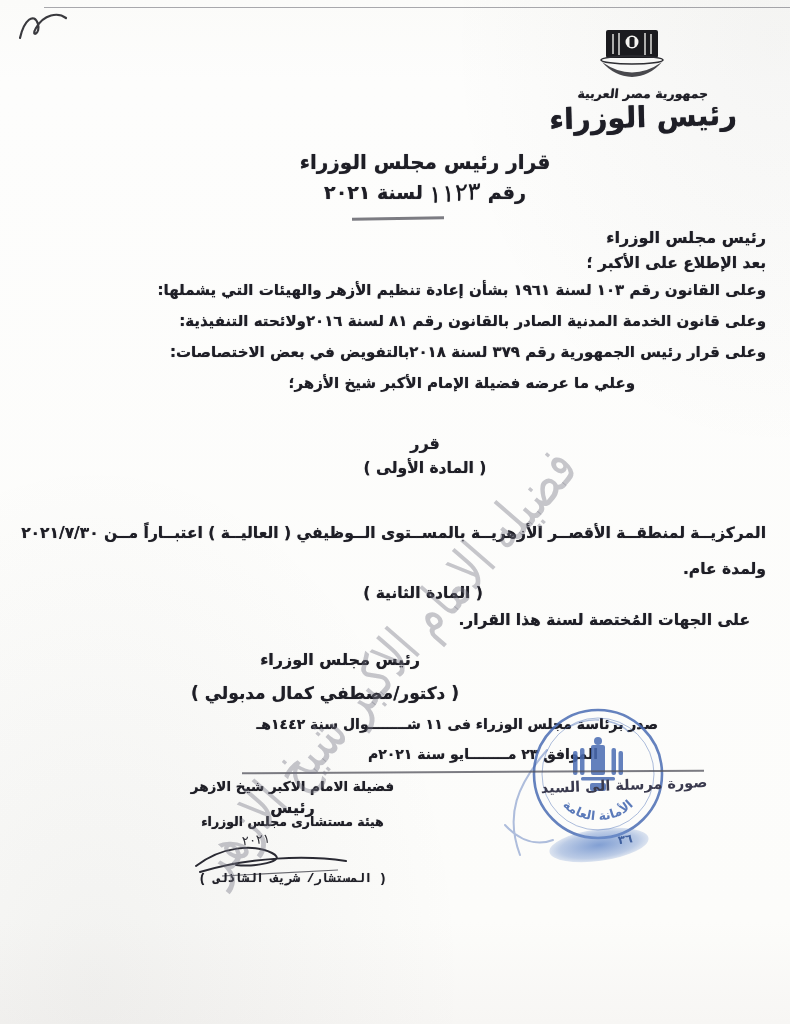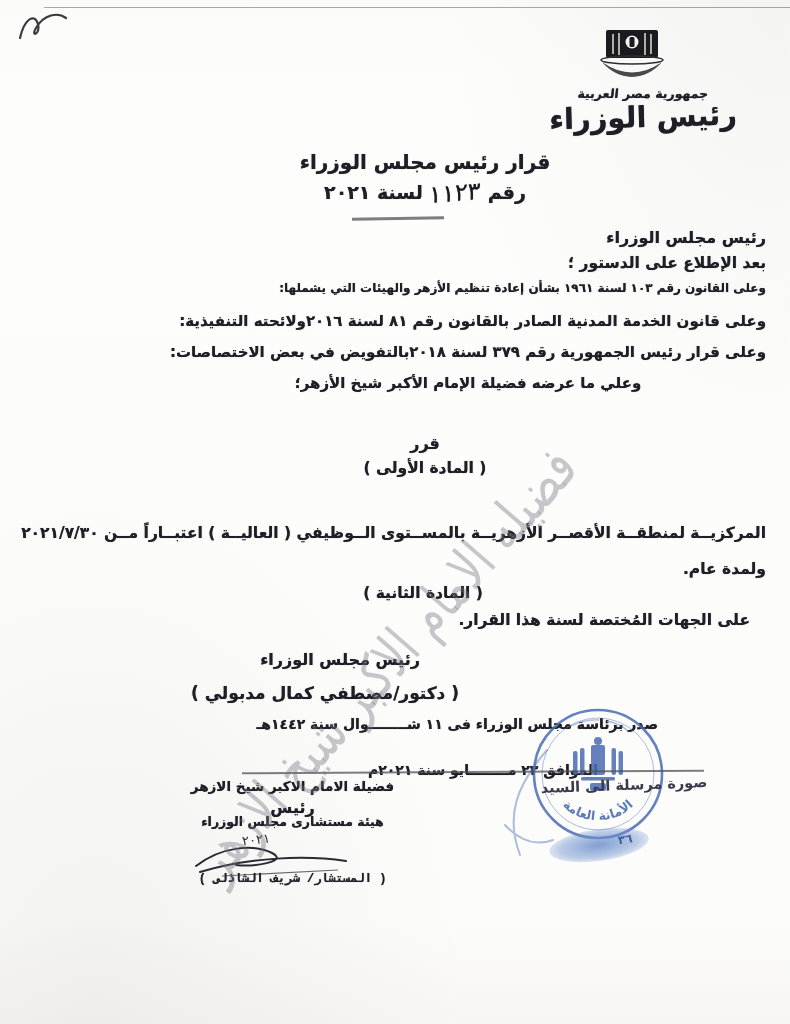--- a/index.html
+++ b/index.html
@@ -65,43 +65,43 @@
     <div class="b ink nw" style="font-size:19px;margin-top:3px;">
       <span>رقم</span>
       <span class="hand">١١٢٣</span>
       <span>لسنة</span>
       <span>٢٠٢١</span>
     </div>
   </div>
   <div class="abs line" style="left:352px;top:217px;width:92px;height:2.5px;transform:rotate(-0.8deg);"></div>
 
   <div class="abs b ink nw" style="right:24px;top:228px;font-size:16px;">رئيس مجلس الوزراء</div>
-  <div class="abs b ink nw" style="right:24px;top:254px;font-size:15.5px;">بعد الإطلاع على الدستور ؛</div>
+  <div class="abs b ink nw" style="right:24px;top:254px;font-size:15.5px;">بعد الإطلاع على الأكبر ؛</div>
 
   <div class="abs" style="right:24px;top:281px;">
-    <div class="b ink nw" style="font-size:12px;height:31px;">وعلى القانون رقم ١٠٣ لسنة ١٩٦١ بشأن إعادة تنظيم الأزهر والهيئات التي يشملها:</div>
+    <div class="b ink nw" style="font-size:15px;height:31px;">وعلى القانون رقم ١٠٣ لسنة ١٩٦١ بشأن إعادة تنظيم الأزهر والهيئات التي يشملها:</div>
     <div class="b ink nw" style="font-size:15px;height:31px;">وعلى قانون الخدمة المدنية الصادر بالقانون رقم ٨١ لسنة ٢٠١٦ولائحته التنفيذية:</div>
     <div class="b ink nw" style="font-size:15px;height:31px;">وعلى قرار رئيس الجمهورية رقم ٣٧٩ لسنة ٢٠١٨بالتفويض في بعض الاختصاصات:</div>
     <div class="b ink nw" style="font-size:15px;height:31px;text-align:center;">وعلي ما عرضه فضيلة الإمام الأكبر شيخ الأزهر؛</div>
   </div>
 
   <div class="abs b ink ctr" style="left:370px;top:434px;width:110px;font-size:16px;">قرر</div>
   <div class="abs b ink ctr nw" style="left:350px;top:459px;width:150px;font-size:15.5px;">( المادة الأولى )</div>
 
   <div class="abs b ink nw" style="right:24px;top:524px;font-size:15.5px;">المركزيــة لمنطقــة الأقصــر الأزهريــة بالمســتوى الــوظيفي ( العاليــة ) اعتبــاراً مــن ٢٠٢١/٧/٣٠</div>
   <div class="abs b ink nw" style="right:24px;top:560px;font-size:15.5px;">ولمدة عام.</div>
 
   <div class="abs b ink ctr nw" style="left:348px;top:584px;width:150px;font-size:15.5px;">( المادة الثانية )</div>
   <div class="abs b ink nw" style="right:40px;top:611px;font-size:15.5px;">على الجهات المُختصة لسنة هذا القرار.</div>
 
   <div class="abs b ink ctr nw" style="left:245px;top:650px;width:190px;font-size:16px;">رئيس مجلس الوزراء</div>
   <div class="abs b ink ctr nw" style="left:190px;top:683px;width:270px;font-size:17px;">( دكتور/مصطفي كمال مدبولي )</div>
 
   <div class="abs b ink nw" style="right:132px;top:716px;font-size:14px;">صدر برئاسة مجلس الوزراء فى ١١ شــــــــوال سنة ١٤٤٢هـ</div>
-  <div class="abs b ink nw" style="right:192px;top:746px;font-size:14px;margin-top:16px;">الموافق ٢٣ مــــــــايو سنة ٢٠٢١م</div>
+  <div class="abs b ink nw" style="right:192px;top:746px;font-size:14px;">الموافق ٢٣ مــــــــايو سنة ٢٠٢١م</div>
   <div class="abs line" style="left:242px;top:771px;width:462px;height:1.5px;transform:rotate(-0.3deg);z-index:4;"></div>
 
   <svg class="abs" style="left:529px;top:705px;z-index:3;" width="138" height="138" viewBox="0 0 138 138">
     <circle cx="69" cy="69" r="64" fill="none" stroke="#4a6cb3" stroke-width="2.6" opacity="0.85"></circle>
     <circle cx="69" cy="69" r="56" fill="none" stroke="#4a6cb3" stroke-width="0.9" opacity="0.5"></circle>
     <g fill="#4a6cb3" opacity="0.85">
       <rect x="62" y="40" width="14" height="30" rx="2"></rect>
       <rect x="44" y="46" width="4.5" height="24" rx="2"></rect>
       <rect x="51" y="43" width="4.5" height="27" rx="2"></rect>
       <rect x="89.5" y="46" width="4.5" height="24" rx="2"></rect>

